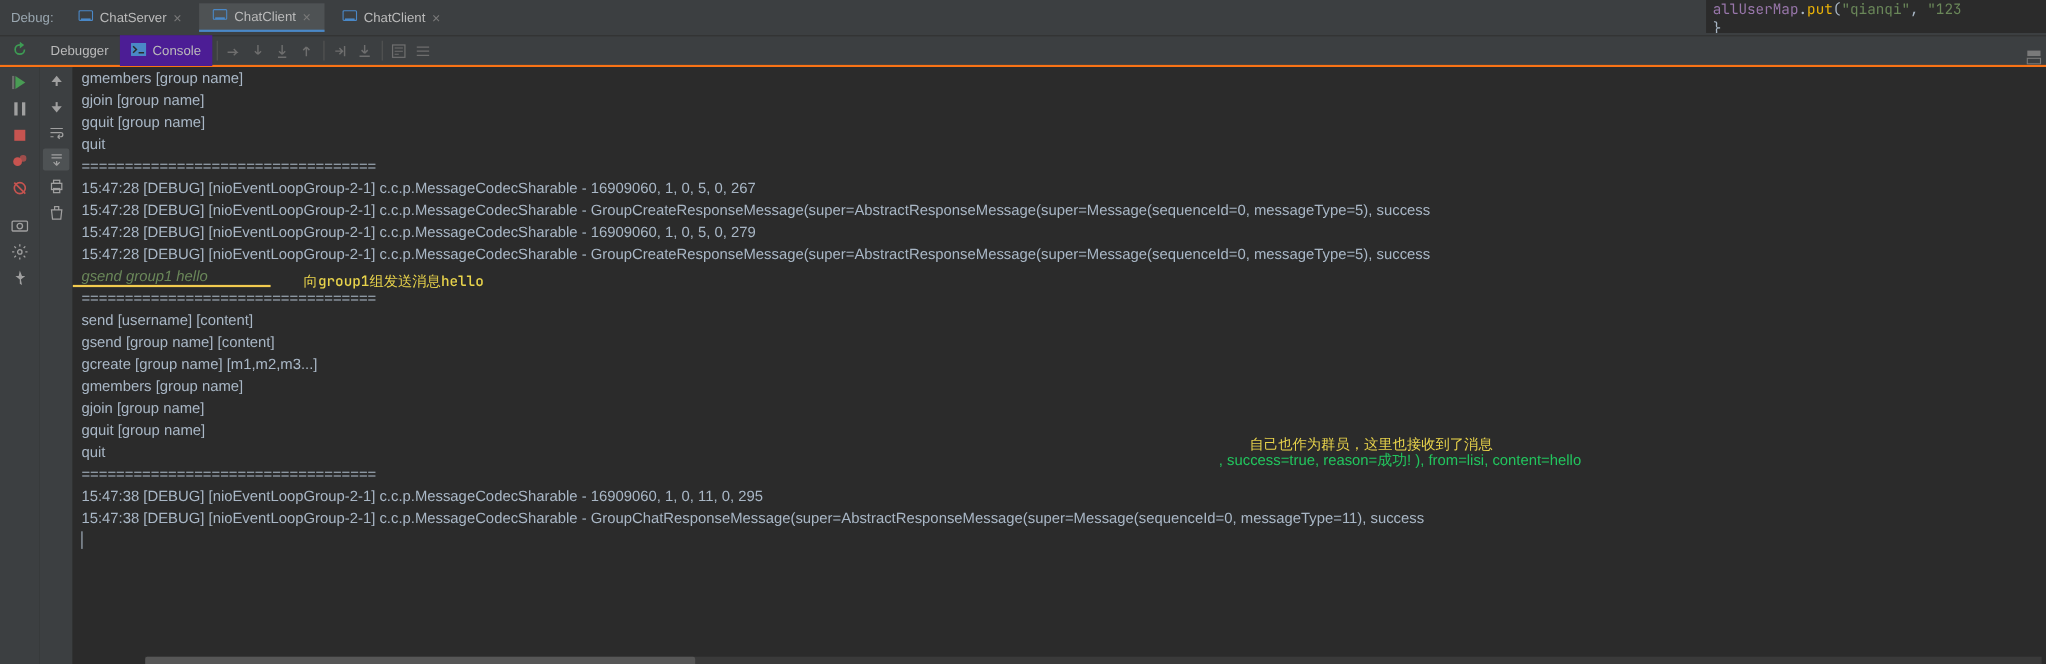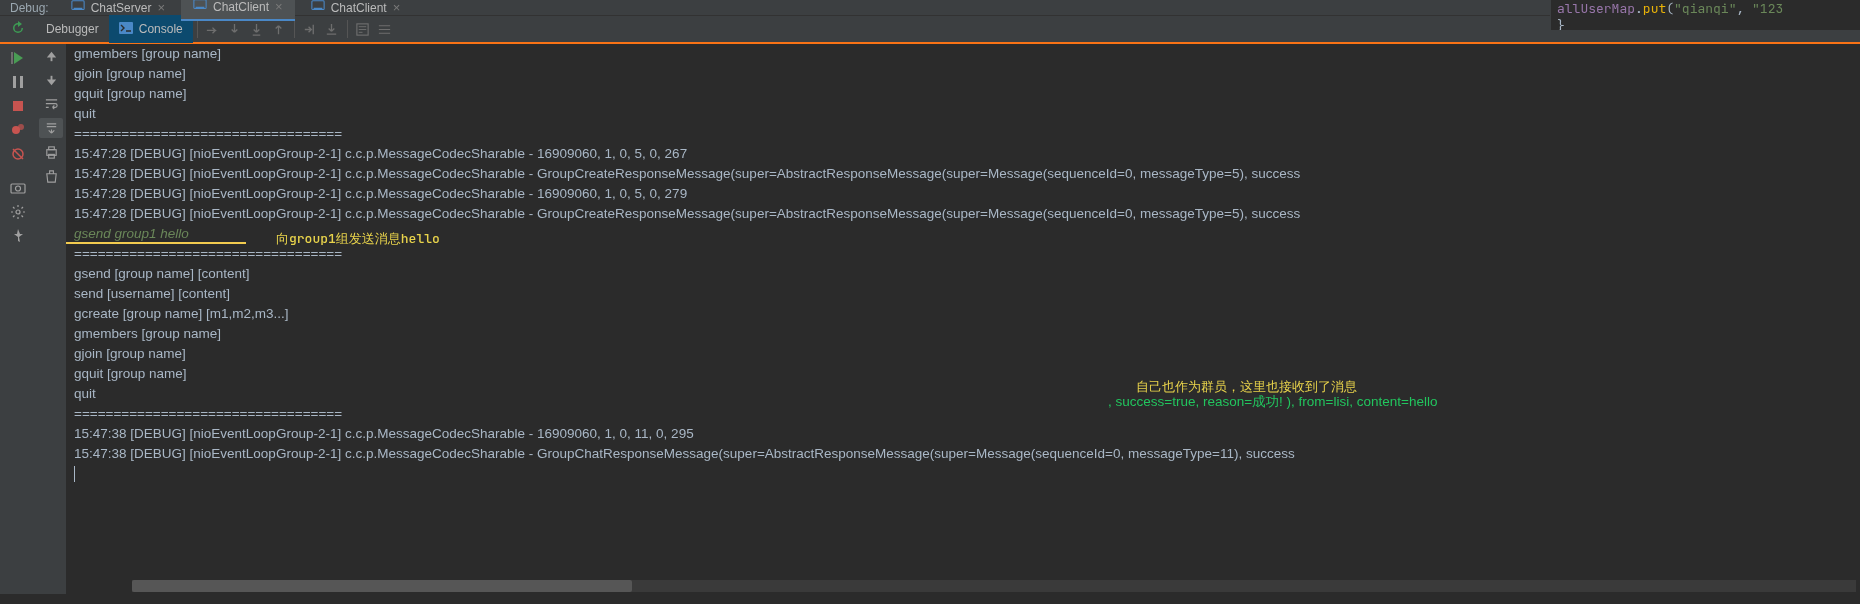--- a/index.html
+++ b/index.html
@@ -8,21 +8,21 @@
   font-family:"Segoe UI",Arial,sans-serif;
   font-size:12px;
   color:#a9b7c6;
   width:1860px;
   height:604px;
   overflow:hidden;
   position:relative;
 }
 
 .top-bar {
-  height:16px;
+  height:33px;
   background:#3c3f41;
   border-bottom:1px solid #323232;
   display:flex;
   align-items:center;
   padding-left:10px;
   gap:4px;
 }
 .top-bar .lbl { color:#9aa7b0; margin-right:6px; font-size:12px; }
 .run-tab {
   display:flex;
@@ -63,21 +63,21 @@
 }
 .sub-tab {
   padding:0 10px;
   height:28px;
   display:flex;
   align-items:center;
   gap:6px;
   color:#bbbbbb;
   cursor:pointer;
 }
-.sub-tab.active { background:#0c4a6e; }
+.sub-tab.active { background:#4c1d95; }
 .tbtn {
   width:22px;
   height:22px;
   display:flex;
   align-items:center;
   justify-content:center;
   color:#6e6e6e;
   cursor:pointer;
 }
 .tbtn svg { width:15px; height:15px; }
@@ -427,22 +427,22 @@
 <pre>gjoin [group name]</pre>
 <pre>gquit [group name]</pre>
 <pre>quit</pre>
 <pre>==================================</pre>
 <pre>15:47:28 [DEBUG] [nioEventLoopGroup-2-1] c.c.p.MessageCodecSharable - 16909060, 1, 0, 5, 0, 267</pre>
 <pre>15:47:28 [DEBUG] [nioEventLoopGroup-2-1] c.c.p.MessageCodecSharable - GroupCreateResponseMessage(super=AbstractResponseMessage(super=Message(sequenceId=0, messageType=5), success</pre>
 <pre>15:47:28 [DEBUG] [nioEventLoopGroup-2-1] c.c.p.MessageCodecSharable - 16909060, 1, 0, 5, 0, 279</pre>
 <pre>15:47:28 [DEBUG] [nioEventLoopGroup-2-1] c.c.p.MessageCodecSharable - GroupCreateResponseMessage(super=AbstractResponseMessage(super=Message(sequenceId=0, messageType=5), success</pre>
 <pre class="green-input">gsend group1 hello</pre>
 <pre>==================================</pre>
+<pre>send [username] [content]</pre>
 <pre>gsend [group name] [content]</pre>
-<pre>send [username] [content]</pre>
 <pre>gcreate [group name] [m1,m2,m3...]</pre>
 <pre>gmembers [group name]</pre>
 <pre>gjoin [group name]</pre>
 <pre>gquit [group name]</pre>
 <pre>quit</pre>
 <pre></pre>
 <pre>==================================</pre>
 <pre>15:47:38 [DEBUG] [nioEventLoopGroup-2-1] c.c.p.MessageCodecSharable - 16909060, 1, 0, 11, 0, 295</pre>
 <pre>15:47:38 [DEBUG] [nioEventLoopGroup-2-1] c.c.p.MessageCodecSharable - GroupChatResponseMessage(super=AbstractResponseMessage(super=Message(sequenceId=0, messageType=11), success</pre>
 <pre><span class="cursor-line"></span></pre>

